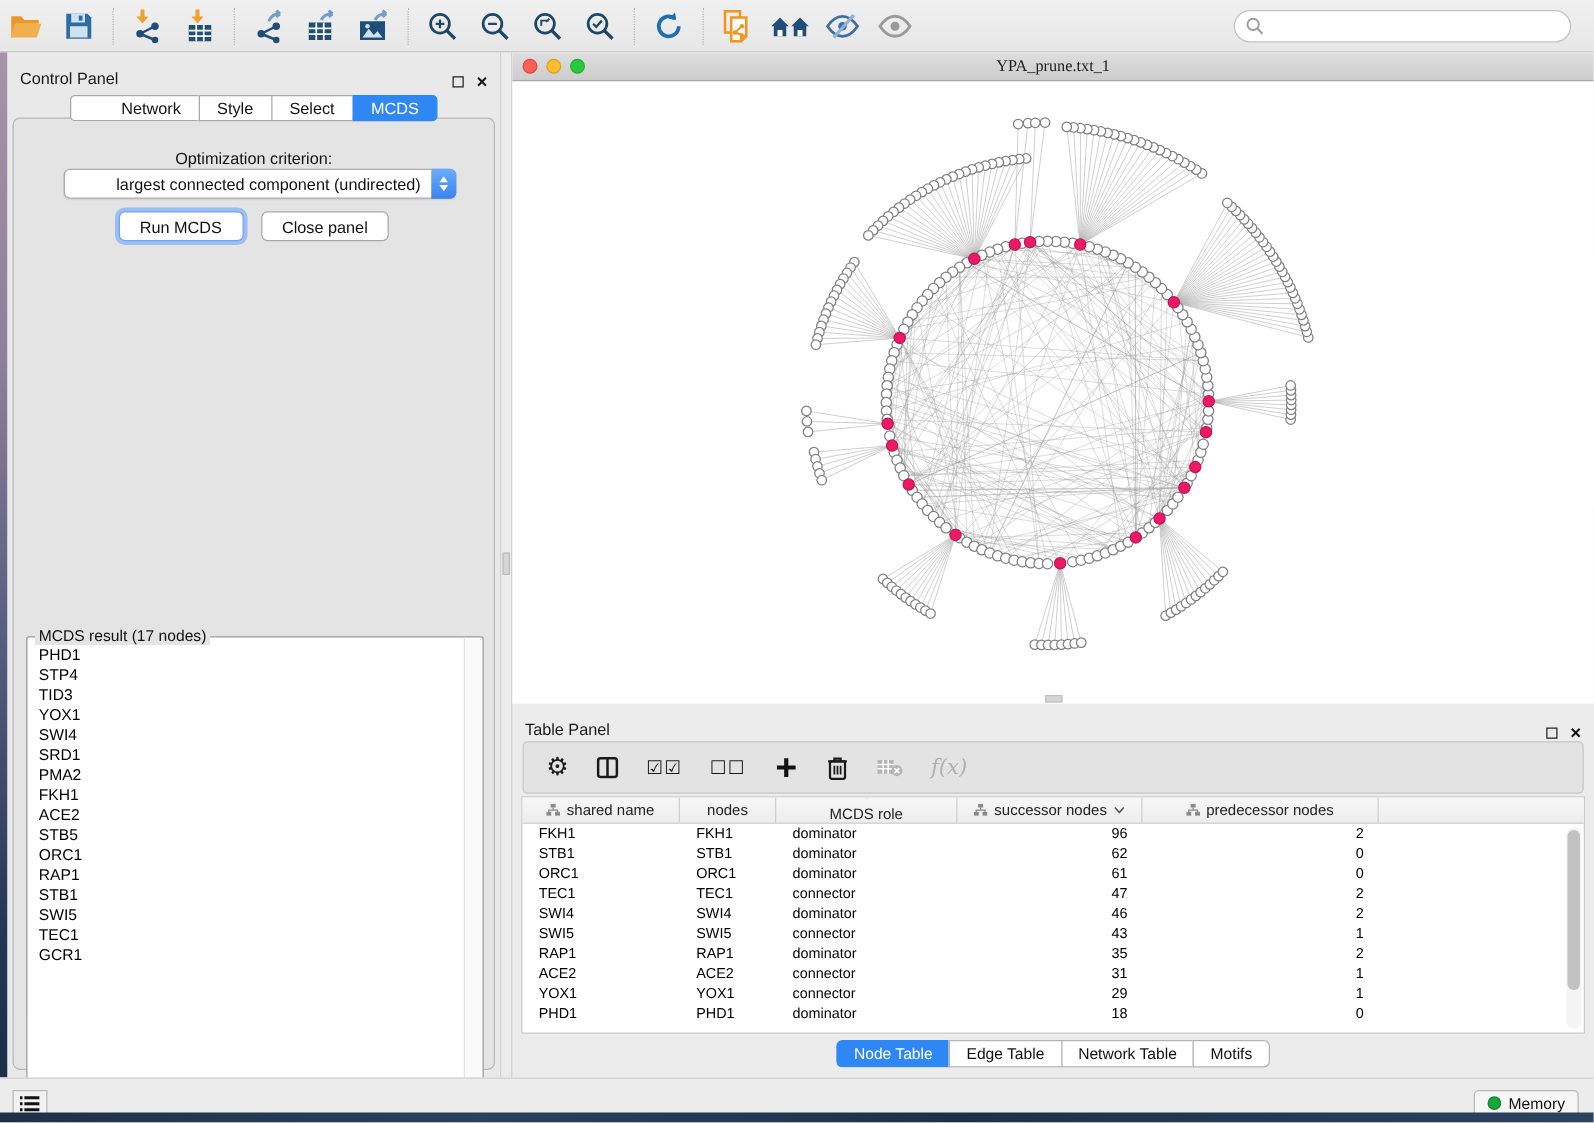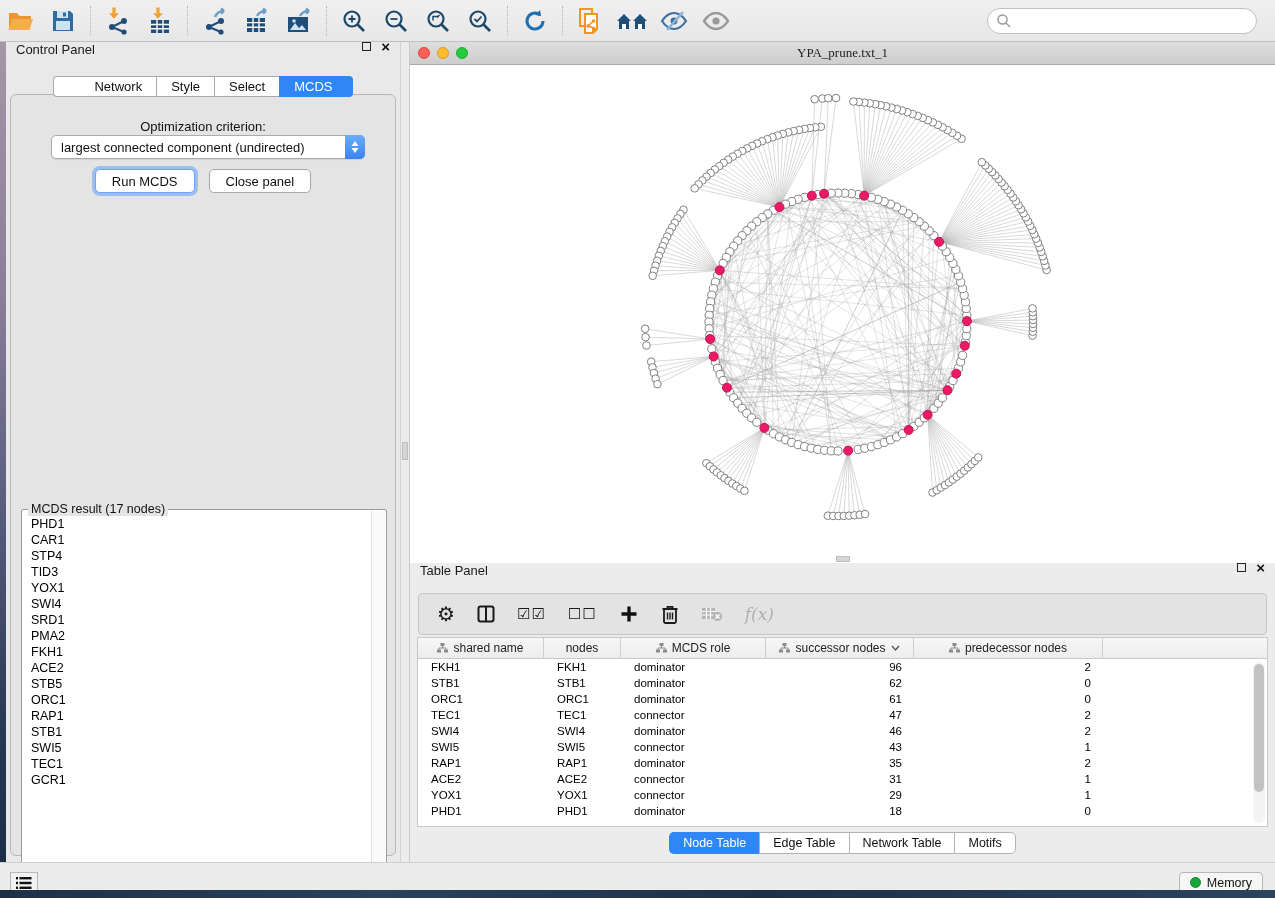--- a/index.html
+++ b/index.html
@@ -17,39 +17,39 @@
   .search input { border:none; outline:none; flex:1; font-size:12px; background:transparent; }
 
   
   .desk-left { position:absolute; left:0; top:42px; width:6px; height:820px;
     background:linear-gradient(#a694a8 0%, #8d7f9b 30%, #52597a 60%, #253752 85%, #1c2f47 100%); }
   .desk-bottom { position:absolute; left:0; top:890px; width:1275px; height:8px;
     background:linear-gradient(90deg,#1e3048,#2a415c 30%,#1d3049 60%,#2c435e); }
 
   
   .control-panel { position:absolute; left:6px; top:42px; width:394px; height:820px; background:#e9e9e9; }
-  .panel-head { height:28px; display:flex; align-items:flex-start; padding:0 10px; }
+  .panel-head { height:28px; display:flex; align-items:flex-end; padding:0 10px; }
   .panel-title { font-size:13px; color:#1a1a1a; }
   .panel-head .winbtns { margin-left:auto; display:flex; gap:10px; align-items:center; }
   .float-ico { width:9px; height:9px; border:1.5px solid #222; display:inline-block; }
   .close-ico { font-size:15px; font-weight:bold; color:#111; line-height:9px; }
 
   .cp-tabs { display:flex; justify-content:center; margin-top:6px; position:relative; z-index:2; }
   .cp-tab { height:21px; padding:0 14px; font-size:13px; background:#fff; border:1px solid #a8a8a8;
     border-right:none; display:flex; align-items:center; color:#111; }
   .cp-tab:first-child { border-radius:4px 0 0 4px;padding-left:40px; }
-  .cp-tab:last-child { border-right:6px solid #b91c1c; border-radius:0 4px 4px 0;padding-left:14px; }
+  .cp-tab:last-child { border-right:1px solid #b91c1c; border-radius:0 4px 4px 0;padding-left:14px; }
   .cp-tab.active { background:#2e87f5; border-color:#2e87f5; color:#fff; }
 
   .cp-body { position:absolute; left:4px; top:52px; width:386px; height:762px;
     background:#e4e4e4; border:1px solid #b7b7b7; border-radius:6px; }
   .opt-label { text-align:center; font-size:13px; color:#111; margin-top:24px; }
   .dropdown { position:absolute; left:40px; top:40px; width:314px; height:24px; background:#fff;
     border:1px solid #ababab; border-radius:5px; display:flex; align-items:center; font-size:13px;
-    color:#111; box-shadow:0 1px 1px rgba(0,0,0,.08); }
+    color:#111; box-shadow:0 1px 1px rgba(0,0,0,.08);padding-left:32px; }
   .dropdown .dd-text { flex:1; padding-left:9px; white-space:nowrap; }
   .dd-stepper { width:20px; height:24px; margin-right:-1px; background:linear-gradient(#6aaef8,#3b82ef);
     border-radius:0 5px 5px 0; display:flex; flex-direction:column; align-items:center; justify-content:center; gap:2px; }
   .btn-row { position:absolute; left:0; top:74px; width:100%; display:flex; justify-content:center; gap:14px; }
   .push-btn { height:24px; padding:0 16px; background:#fff; border:1px solid #a9a9a9; border-radius:5px;
     font-size:13px; color:#111; display:flex; align-items:center; }
   .push-btn.focused { box-shadow:0 0 0 3px rgba(110,165,250,.6); border-color:#6ea5fa; }
 
   .result-group { position:absolute; left:10px; top:414px; width:366px; height:371px;
     background:#fff; border:1px solid #9a9a9a; border-radius:2px; }
@@ -87,21 +87,21 @@
   .tpi { display:flex; align-items:center; justify-content:center; }
   .gear-ch { font-size:20px; color:#1a1a1a; line-height:20px; }
   .chk-ch { font-size:15px; color:#1a1a1a; letter-spacing:1px; }
   .fx { font-family:"DejaVu Serif", serif; font-style:italic; font-size:17px; color:#b0b0b0; }
 
   .tbl { position:absolute; left:7px; top:74px; width:851px; height:190px; background:#fff;
     border:1px solid #c9c9c9; overflow:hidden; }
   .thead { display:flex; height:21px; background:linear-gradient(#f7f7f7,#ededed); border-bottom:1px solid #c9c9c9; }
   .th { display:flex; align-items:center; justify-content:center; gap:5px; font-size:12px; color:#222;
     border-right:1px solid #cfcfcf; }
-  .th:nth-child(1){ width:126px; } .th:nth-child(2){ width:77px; } .th:nth-child(3){ width:145px; }
+  .th:nth-child(1){ width:126px; } .th:nth-child(2){ width:77px; } .th:nth-child(3){ width:145px;flex-direction:column; }
   .th:nth-child(4){ width:148px; } .th:nth-child(5){ width:189px; }
   .trow { display:flex; height:16px; align-items:center; }
   .td { font-size:11.5px; color:#000; white-space:nowrap; }
   .td.c1 { width:126px; padding-left:13px; } .td.c2 { width:77px; padding-left:13px; }
   .td.c3 { width:145px; padding-left:13px; }
   .td.c4 { width:148px; text-align:right; padding-right:12px; }
   .td.c5 { width:189px; text-align:right; padding-right:12px; }
   .tbl-scroll { position:absolute; right:2px; top:24px; bottom:3px; width:12px; background:#f4f4f4; border-radius:6px; }
   .tbl-thumb { position:absolute; left:1px; top:2px; width:10px; height:128px; background:#c2c2c2; border-radius:5px; }
 
@@ -289,21 +289,20 @@
       </span>
     </div>
     <div class="btn-row">
       <div class="push-btn focused">Run MCDS</div>
       <div class="push-btn">Close panel</div>
     </div>
     <div class="result-group">
       <span class="result-legend">MCDS result (17 nodes)</span>
       <div class="result-list">
           <div class="list-item">PHD1</div>
-          <div class="list-item">CAR1</div>
           <div class="list-item">STP4</div>
           <div class="list-item">TID3</div>
           <div class="list-item">YOX1</div>
           <div class="list-item">SWI4</div>
           <div class="list-item">SRD1</div>
           <div class="list-item">PMA2</div>
           <div class="list-item">FKH1</div>
           <div class="list-item">ACE2</div>
           <div class="list-item">STB5</div>
           <div class="list-item">ORC1</div>

